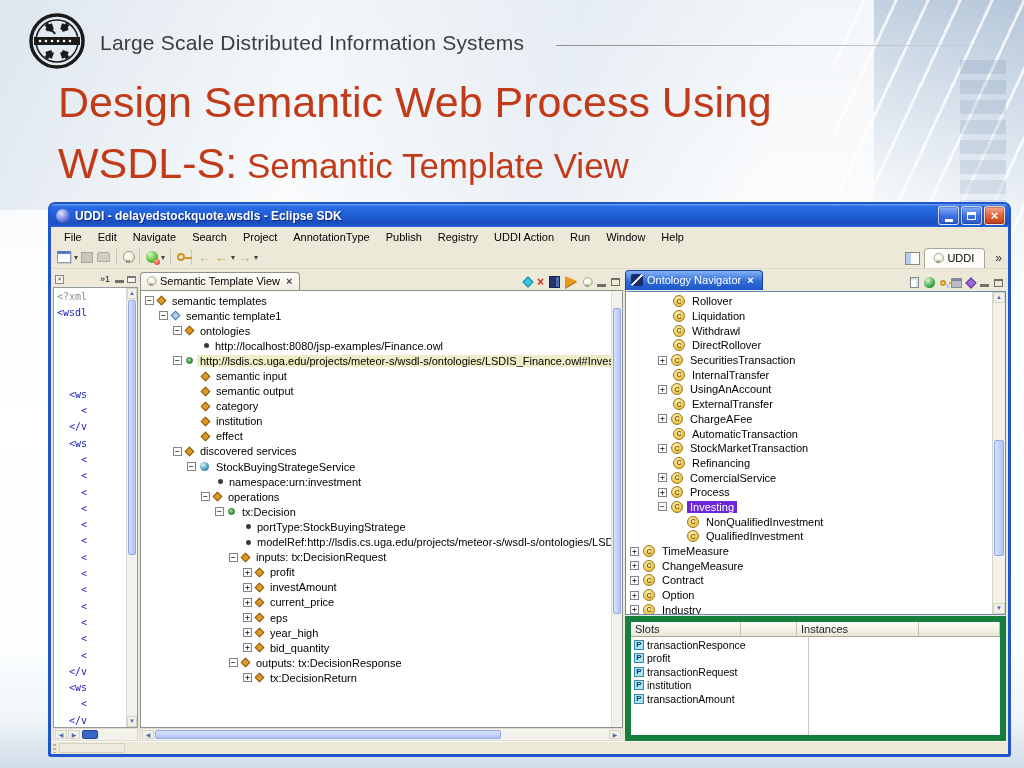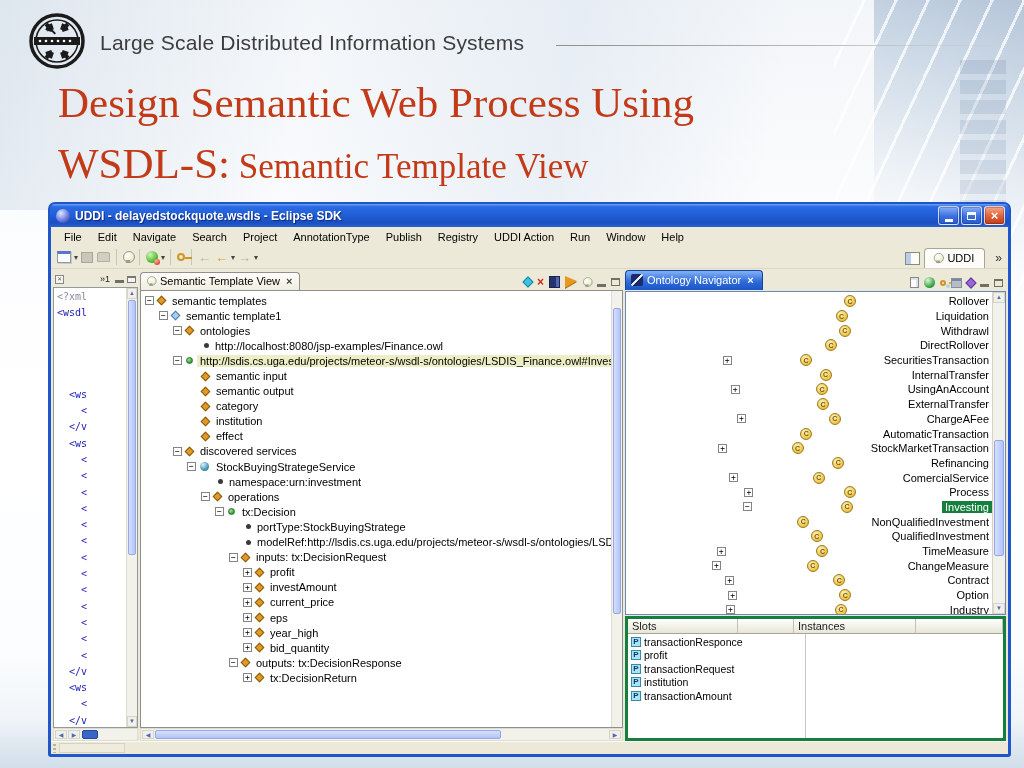--- a/index.html
+++ b/index.html
@@ -18,21 +18,21 @@
   .art-bars{right:18px;top:60px;width:46px;height:190px;
      background:repeating-linear-gradient(180deg,rgba(90,120,160,.35) 0 14px,rgba(190,205,225,.25) 14px 20px);
      opacity:.5;}
   .art-bottom{left:0;bottom:0;right:0;height:50px;
      background:linear-gradient(0deg,rgba(190,208,224,.55),transparent);}
   
   .logo{position:absolute;left:28px;top:12px;width:58px;height:58px;}
   .org{position:absolute;left:100px;top:31px;font-size:21px;color:#3d3d3d;letter-spacing:.2px;}
   .org-rule{position:absolute;left:556px;top:45px;width:458px;height:1px;
      background:linear-gradient(90deg,#8f8f8f,#bcbcbc 60%,rgba(200,200,200,0));}
-  .slide-title{position:absolute;left:58px;top:72px;color:#c23a17;font-family:Liberation Serif, serif;line-height:1.42;}
+  .slide-title{position:absolute;left:58px;top:72px;color:#c23a17;font-family:Liberation Sans, sans-serif;line-height:1.42;}
   .slide-title .l1{font-size:43px;}
   .slide-title .l2 b{font-size:43px;font-weight:400;}
   .slide-title .l2 span{font-size:35px;}
   
   .xp-window{position:absolute;left:48px;top:202px;width:963px;height:555px;
      border:3px solid #2056cc;border-radius:7px 7px 3px 3px;background:#ece9d8;}
   .titlebar{position:absolute;left:-1px;top:-1px;right:-1px;height:23px;border-radius:5px 5px 0 0;
      background:linear-gradient(180deg,#6ea2f5 0%,#2a6ae2 12%,#2160d8 45%,#1a4fc0 82%,#2862d2 100%);
      display:flex;align-items:center;padding:0 4px;color:#fff;font-weight:bold;font-size:12px;
      text-shadow:1px 1px 1px rgba(0,0,60,.55);}
@@ -108,58 +108,58 @@
   .viewbtns{margin-left:auto;display:flex;align-items:center;gap:5px;padding-right:3px;padding-bottom:2px;}
   .vb-diamond{width:8px;height:8px;background:#3ec2dc;border:1px solid #1888a8;transform:rotate(45deg);}
   .vb-redx{color:#d02818;font:bold 12px/10px "Liberation Sans",sans-serif;}
   .vb-navy{width:11px;height:12px;background:linear-gradient(90deg,#26346e 0 6px,#5468b0 6px);border:1px solid #1a2450;}
   .vb-wedge{width:0;height:0;border-left:12px solid #e8981d;border-top:5px solid transparent;border-bottom:7px solid transparent;filter:drop-shadow(0 1px 0 #9a6410);}
   .vb-min{width:9px;height:3px;background:#6f6f64;margin-top:6px;}
   .vb-max{width:9px;height:8px;border:1px solid #6f6f64;border-top:2px solid #6f6f64;}
   .treewrap{position:absolute;left:0;top:19px;right:0;bottom:13px;background:#fff;border:1px solid #8e8f8e;overflow:hidden;}
   .treecontent{position:absolute;left:0;top:0;right:11px;bottom:0;overflow:hidden;padding-top:2px;}
   .trow{display:flex;align-items:center;height:15.1px;font-size:11px;white-space:nowrap;padding-left:4px;color:#000;}
-  .o-row{height:14.7px;justify-content:space-between;}
+  .o-row{height:14.7px;}
   .tind{flex:none;}
   .texp{flex:none;width:9px;height:9px;border:1px solid #848484;background:#fff;
      font:8px/8px "DejaVu Sans Mono",monospace;text-align:center;color:#000;margin-right:4px;}
   .tspace{flex:none;width:15px;}
   .tic{flex:none;margin-right:4px;}
   .ic-diamond-orange{width:7px;height:7px;background:#e09a28;border:1px solid #8a5a10;transform:rotate(45deg);}
   .ic-diamond-cyan{width:7px;height:7px;background:#aacdea;border:1px solid #4a7ab0;transform:rotate(45deg);}
   .ic-bullet{width:5px;height:5px;border-radius:50%;background:#3a3a3a;margin:0 3px 0 2px;}
   .ic-bullet-green{width:7px;height:7px;border-radius:50%;background:radial-gradient(circle at 35% 30%,#a0e0a0,#3a9a3a 70%);border:1px solid #267026;}
   .ic-globe{width:9px;height:9px;border-radius:50%;background:radial-gradient(circle at 35% 30%,#d8f0f8,#4898b8 60%,#184858);}
   .ic-class{width:12px;height:12px;border-radius:50%;background:radial-gradient(circle at 38% 32%,#fdf4be,#ecc244 70%);
      border:1px solid #a07818;display:flex;align-items:center;justify-content:center;
      font:bold 7px/7px "Liberation Sans",sans-serif;color:#7a5808;}
   .ic-prop{width:10px;height:10px;background:#a8e4f2;border:1px solid #3888a8;display:flex;align-items:center;justify-content:center;
      font:bold 8px/8px "Liberation Sans",sans-serif;color:#083878;}
   .tlabel{padding:0 3px;}
   .hl-yellow{background:#ededc6;}
-  .hl-blue{background:#15803d;color:#fff;}
+  .hl-blue{background:#6d28d9;color:#fff;}
   
   .p-right{left:574px;top:1px;width:381px;height:470px;}
   .ont{position:absolute;left:0;top:0;right:0;height:344px;}
   .otab{display:flex;align-items:center;gap:4px;color:#fff;font-size:11px;
      background:linear-gradient(180deg,#85b2f8,#2f6cd8 55%,#1b55c8);border:1px solid #16449a;border-bottom:none;
      border-radius:4px 4px 0 0;padding:3px 8px 4px 5px;}
   .otab .tab-close{color:#fff;}
   .ont-icon{width:12px;height:12px;background:#1a2a6a;border-radius:2px;
      background-image:linear-gradient(135deg,transparent 44%,#e8eef8 44%,#e8eef8 58%,transparent 58%);}
   .ovb-doc{width:9px;height:11px;background:#fff;border:1px solid #888;box-shadow:inset -2px 2px 0 #d8e4f0;}
   .ovb-globe{width:11px;height:11px;border-radius:50%;background:radial-gradient(circle at 35% 30%,#d8f8d0,#38a048 65%,#1a6828);}
   .ovb-keys{width:6px;height:6px;border-radius:50%;border:2px solid #cf9620;box-shadow:5px 3px 0 -1px #b8d0e8,7px 0 0 -2px #cf9620;}
   .ovb-save{width:11px;height:10px;background:#b8bcc8;border:1px solid #8890a0;box-shadow:inset 0 2px 0 #7888a0;}
   .ovb-gear{width:8px;height:8px;background:#9868d8;border:1px solid #5a3898;transform:rotate(45deg);}
   .ontwrap{position:absolute;left:0;top:20px;right:0;bottom:0;background:#fff;border:1px solid #6888b8;overflow:hidden;}
   .ontcontent{position:absolute;left:0;top:0;right:13px;bottom:0;overflow:hidden;padding-top:2px;}
   .ontscroll{position:absolute;top:0;right:0;bottom:0;width:13px;background:#f2f1ea;border-left:1px solid #d6d4c6;}
   
-  .slots{position:absolute;left:0;top:345px;right:0;bottom:0;background:#fff;border:3px solid #15803d;}
+  .slots{position:absolute;left:0;top:345px;right:0;bottom:0;background:#fff;border:6px solid #15803d;}
   .shdr{display:flex;height:15px;font-size:11px;color:#222;}
   .shcell{background:linear-gradient(180deg,#fefefb,#e9e6d8);border-right:1px solid #c4c1b1;border-bottom:1px solid #a8a596;
      padding:1px 0 0 4px;overflow:hidden;}
   .sbody{position:absolute;left:0;top:15px;right:0;bottom:0;display:flex;}
   .slist{width:178px;border-right:1px solid #c8c8c8;padding-top:1px;overflow:hidden;}
   .srow{display:flex;align-items:center;gap:3px;height:13.5px;font-size:10.5px;padding-left:3px;white-space:nowrap;}
   
   .statusbar{position:absolute;left:0;right:0;bottom:0;height:13px;background:#ece9d8;border-top:1px solid #fbfaf4;display:flex;align-items:center;}
   .grip{width:3px;height:9px;margin-left:2px;background:repeating-linear-gradient(180deg,#b8b4a2 0 2px,transparent 2px 4px);}
   .statcell{width:66px;height:10px;margin-left:3px;border:1px solid #d6d3c2;background:#efecdd;}

